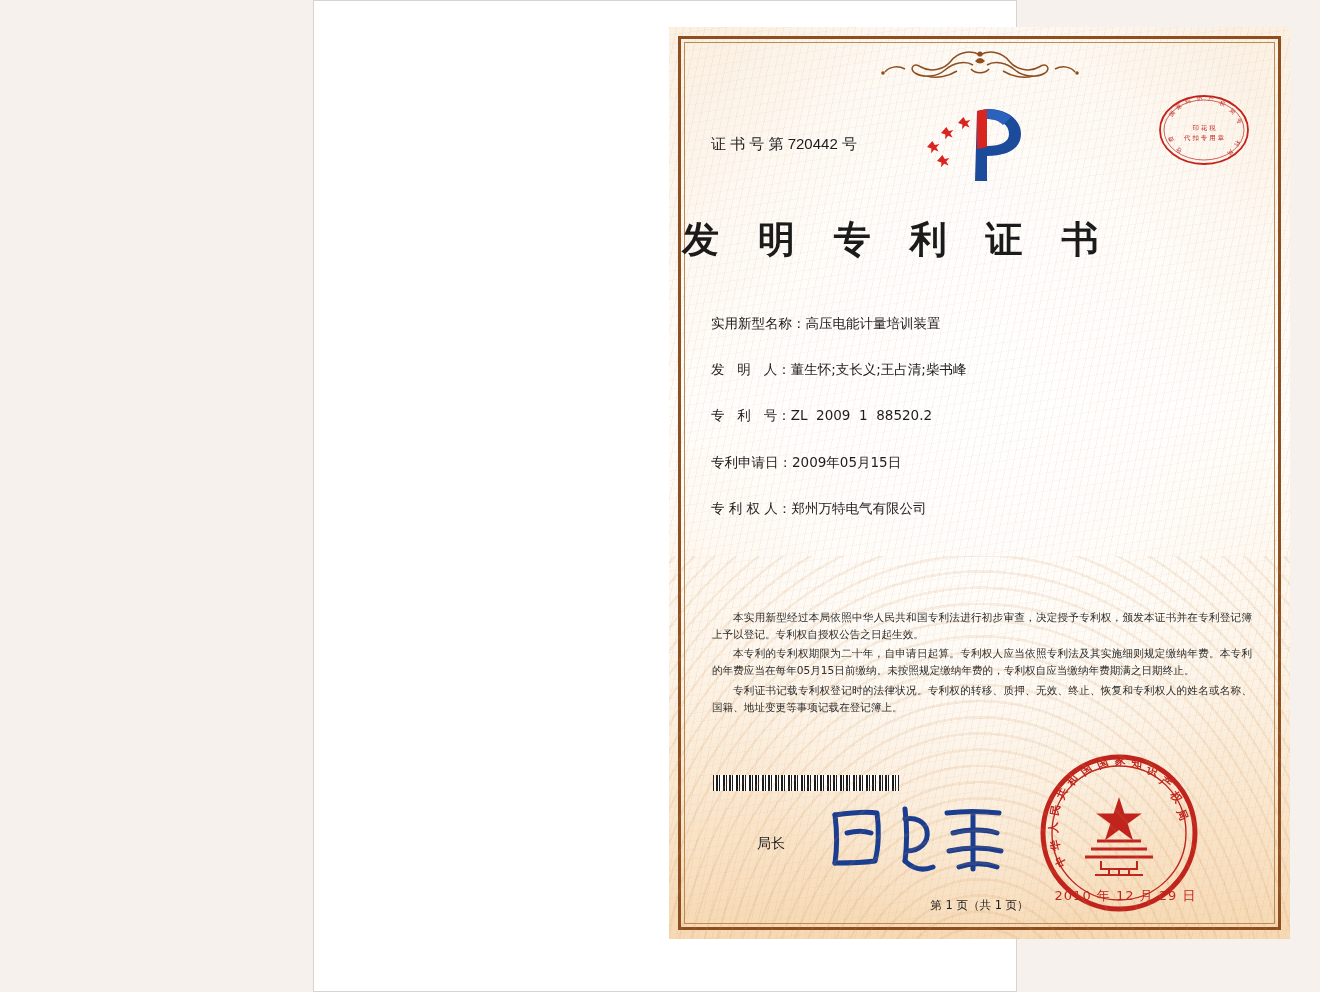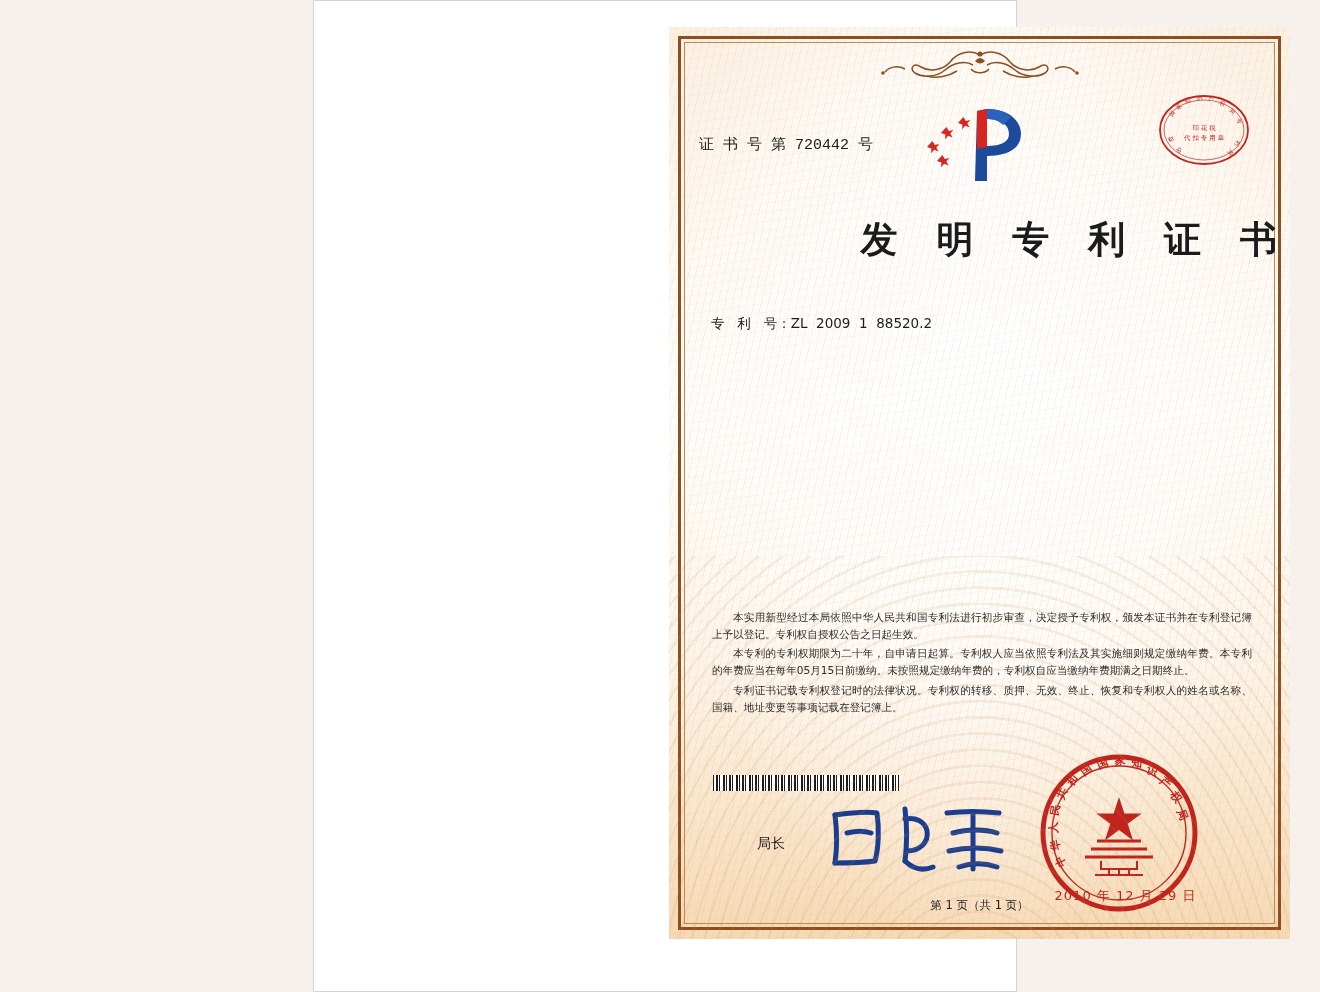--- a/index.html
+++ b/index.html
@@ -105,21 +105,21 @@
     top: 64px;
     width: 100px;
     height: 78px;
   }
 
   
   .title {
     position: absolute;
     left: 0; right: 0;
     top: 188px;
-    text-align: right;
+    text-align: left;
     font-family: "DejaVu Sans", sans-serif;
     font-size: 37px;
     font-weight: bold;
     letter-spacing: 13px;
     color: #1b1b1b;
     text-indent: 13px;
   }
 
   
   .fields {
@@ -274,26 +274,30 @@
           <text transform="translate(65,13) rotate(24)">权</text>
           <text transform="translate(75,20) rotate(40)">局</text>
           <text transform="translate(82,29) rotate(55)">专</text>
           <text transform="translate(83,49) rotate(118)">利</text>
           <text transform="translate(77,58) rotate(134)">局</text>
           <text transform="translate(28,60) rotate(-130)">收</text>
           <text transform="translate(20,50) rotate(-114)">费</text>
         </g>
       </svg>
 
-      <div style="position:absolute;left:30px;top:108px;font-family:Liberation Mono, monospace;font-size:15px;color:#1b1b1b;white-space:pre;">证 书 号 第 720442 号</div>
+      <div style="position:absolute;left:42px;top:108px;font-family:Liberation Sans, sans-serif;font-size:15px;color:#1b1b1b;white-space:pre;">证 书 号 第 720442 号</div>
 
       <div class="title">发 明 专 利 证 书</div>
 
       <div class="fields">
+        <div class="field"><span class="lbl">实用新型名称：</span><span>高压电能计量培训装置</span></div>
+        <div class="field"><span class="lbl">发   明   人：</span><span>董生怀;支长义;王占清;柴书峰</span></div>
         <div class="field"><span class="lbl">专   利   号：</span><span>ZL  2009  1  88520.2</span></div>
+        <div class="field"><span class="lbl">专利申请日：</span><span>2009年05月15日</span></div>
+        <div class="field"><span class="lbl">专 利 权 人：</span><span>郑州万特电气有限公司</span></div>
       </div>
 
       <div class="legal">
         <p>本实用新型经过本局依照中华人民共和国专利法进行初步审查，决定授予专利权，颁发本证书并在专利登记簿上予以登记。专利权自授权公告之日起生效。</p>
         <p>本专利的专利权期限为二十年，自申请日起算。专利权人应当依照专利法及其实施细则规定缴纳年费。本专利的年费应当在每年05月15日前缴纳。未按照规定缴纳年费的，专利权自应当缴纳年费期满之日期终止。</p>
         <p>专利证书记载专利权登记时的法律状况。专利权的转移、质押、无效、终止、恢复和专利权人的姓名或名称、国籍、地址变更等事项记载在登记簿上。</p>
       </div>
 
       <div class="barcode"></div>
 

